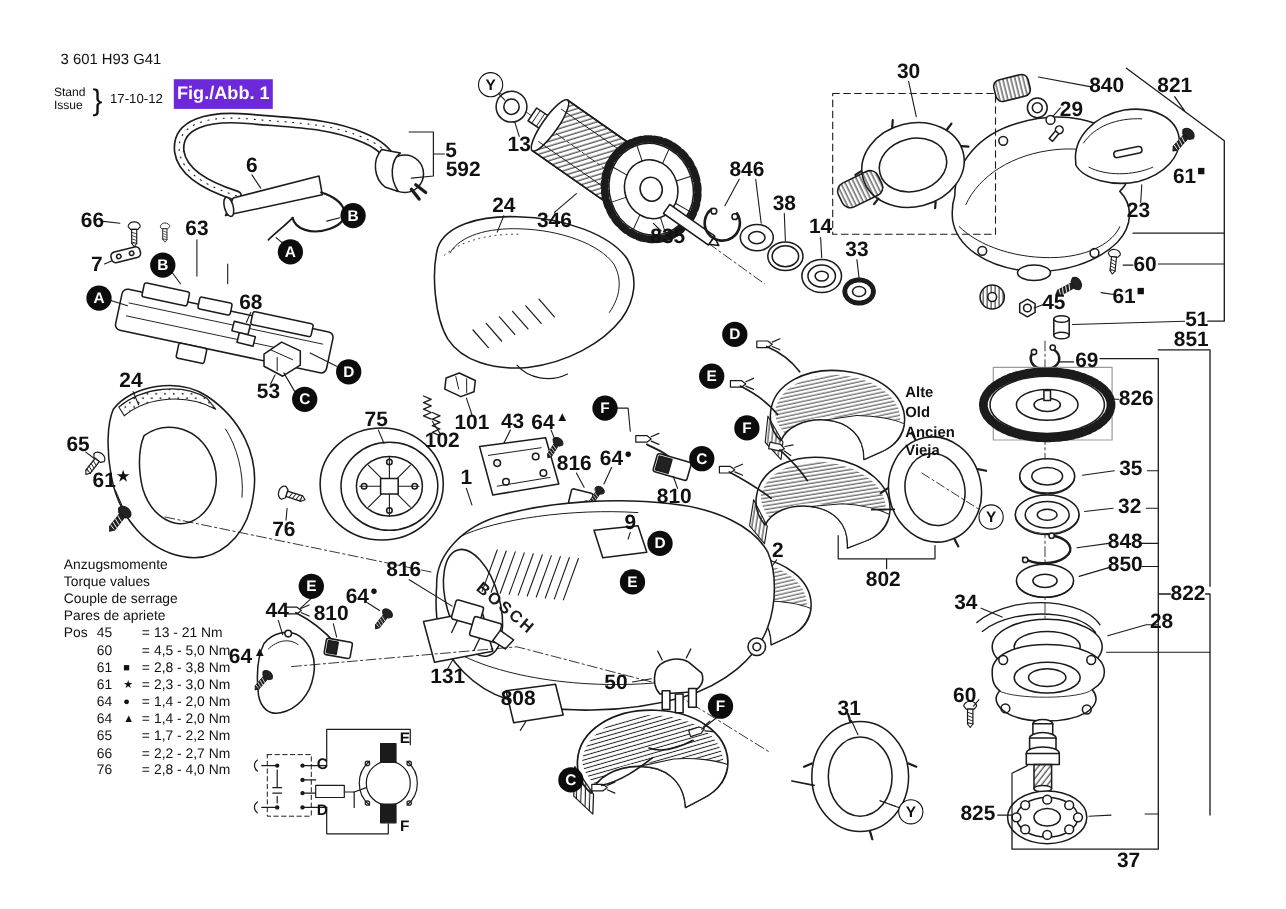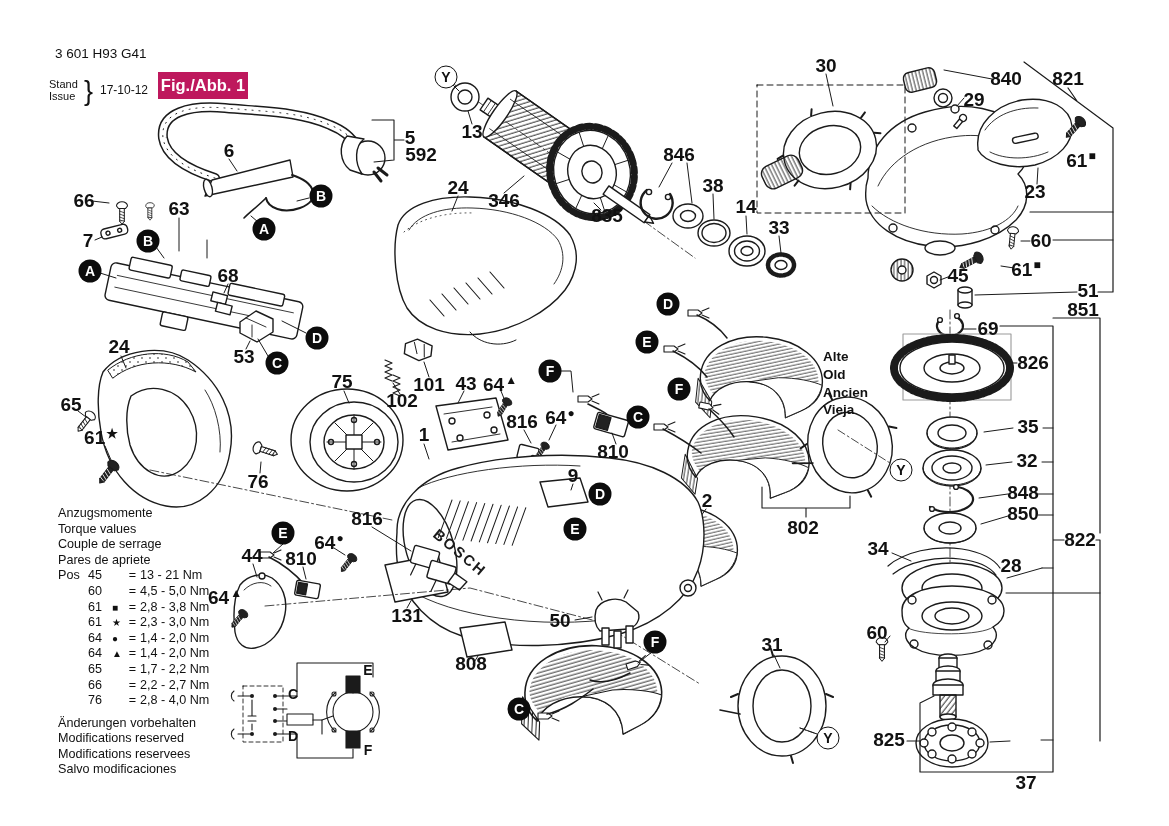--- a/index.html
+++ b/index.html
@@ -11,21 +11,21 @@
   .pl .sup{font-size:12px;vertical-align:7px;margin-left:1px;}
   .pl .sup.star{font-size:13px;vertical-align:6px;}
   .co{position:absolute;width:23px;height:23px;border-radius:50%;background:#0c0c0c;color:#fff;
       font-weight:bold;font-size:14px;line-height:23px;text-align:center;transform:translate(-50%,-50%);}
   .co.y{background:#fff;color:#111;border:1.7px solid #111;width:21px;height:21px;line-height:21px;}
   .wl{position:absolute;transform:translate(-50%,-50%);font-weight:bold;font-size:14px;}
   #pn{position:absolute;left:55px;top:46px;font-size:13.5px;text-align:right;}
   #standblock{position:absolute;left:49px;top:78px;font-size:11px;line-height:12px;}
   #brace{position:absolute;left:84px;top:76px;font-size:27px;font-weight:normal;}
   #issuedate{position:absolute;left:100px;top:83px;font-size:12px;}
-  #figbox{position:absolute;left:158px;top:72px;width:90px;height:27px;background:#be185d;color:#fff;
+  #figbox{position:absolute;left:158px;top:72px;width:90px;height:27px;background:#6d28d9;color:#fff;
           font-weight:bold;font-size:16.5px;text-align:center;line-height:27px;}
   #torque{position:absolute;left:58px;top:506px;font-size:12.6px;line-height:15.6px;}
   .trow{display:flex;}
   .tp{width:30px;} .tpos{width:24px;} .tsym{width:13px;font-size:10px;line-height:15.6px;} 
   .teq{width:15px;text-align:center;}
   #notes{position:absolute;left:58px;top:716px;font-size:12.6px;line-height:15.4px;}
   .langnote{position:absolute;font-weight:bold;font-size:13.5px;line-height:17.8px;}
   #oldnote{left:823px;top:348px;}
   #newnote{left:827px;top:657px;}
 </style>
@@ -564,26 +564,20 @@
       </div>
   <div class="trow">
         <span class="tp"></span>
         <span class="tpos">76</span>
         <span class="tsym"></span>
         <span class="teq">=</span>
         <span class="tval">2,8 - 4,0 Nm</span>
       </div>
 </div>
 
-<div id="notes">
-  <div>Änderungen vorbehalten</div>
-  <div>Modifications reserved</div>
-  <div>Modifications reservees</div>
-  <div>Salvo modificaciones</div>
-</div>
 
 <div id="oldnote" class="langnote">
   <div>Alte</div>
   <div>Old</div>
   <div>Ancien</div>
   <div>Vieja</div>
 </div>
 
 <div class="pl" style="left:229px;top:151px">6</div>
 <div class="pl" style="left:410px;top:138px">5</div>
@@ -631,29 +625,29 @@
 <div class="pl" style="left:1088px;top:291px">51</div>
 <div class="pl" style="left:1083px;top:310px">851</div>
 <div class="pl" style="left:988px;top:329px">69</div>
 <div class="pl" style="left:1033px;top:363px">826</div>
 <div class="pl" style="left:1028px;top:427px">35</div>
 <div class="pl" style="left:1027px;top:461px">32</div>
 <div class="pl" style="left:1023px;top:493px">848</div>
 <div class="pl" style="left:1023px;top:514px">850</div>
 <div class="pl" style="left:1080px;top:540px">822</div>
 <div class="pl" style="left:878px;top:549px">34</div>
-<div class="pl" style="left:1011px;top:566px">28</div>
+<div class="pl" style="left:1056px;top:566px">28</div>
 <div class="pl" style="left:889px;top:740px">825</div>
 <div class="pl" style="left:1026px;top:783px">37</div>
 <div class="pl" style="left:803px;top:528px">802</div>
 <div class="pl" style="left:707px;top:501px">2</div>
 <div class="pl" style="left:573px;top:476px">9</div>
 <div class="pl" style="left:424px;top:435px">1</div>
 <div class="pl" style="left:407px;top:616px">131</div>
-<div class="pl" style="left:471px;top:664px">808</div>
+<div class="pl" style="left:471px;top:636px">808</div>
 <div class="pl" style="left:252px;top:556px">44</div>
 <div class="pl" style="left:560px;top:621px">50</div>
 <div class="pl" style="left:772px;top:645px">31</div>
 
 <div class="co" style="left:90px;top:271px">A</div>
 <div class="co" style="left:264px;top:229px">A</div>
 <div class="co" style="left:148px;top:241px">B</div>
 <div class="co" style="left:321px;top:196px">B</div>
 <div class="co" style="left:277px;top:363px">C</div>
 <div class="co" style="left:638px;top:417px">C</div>

